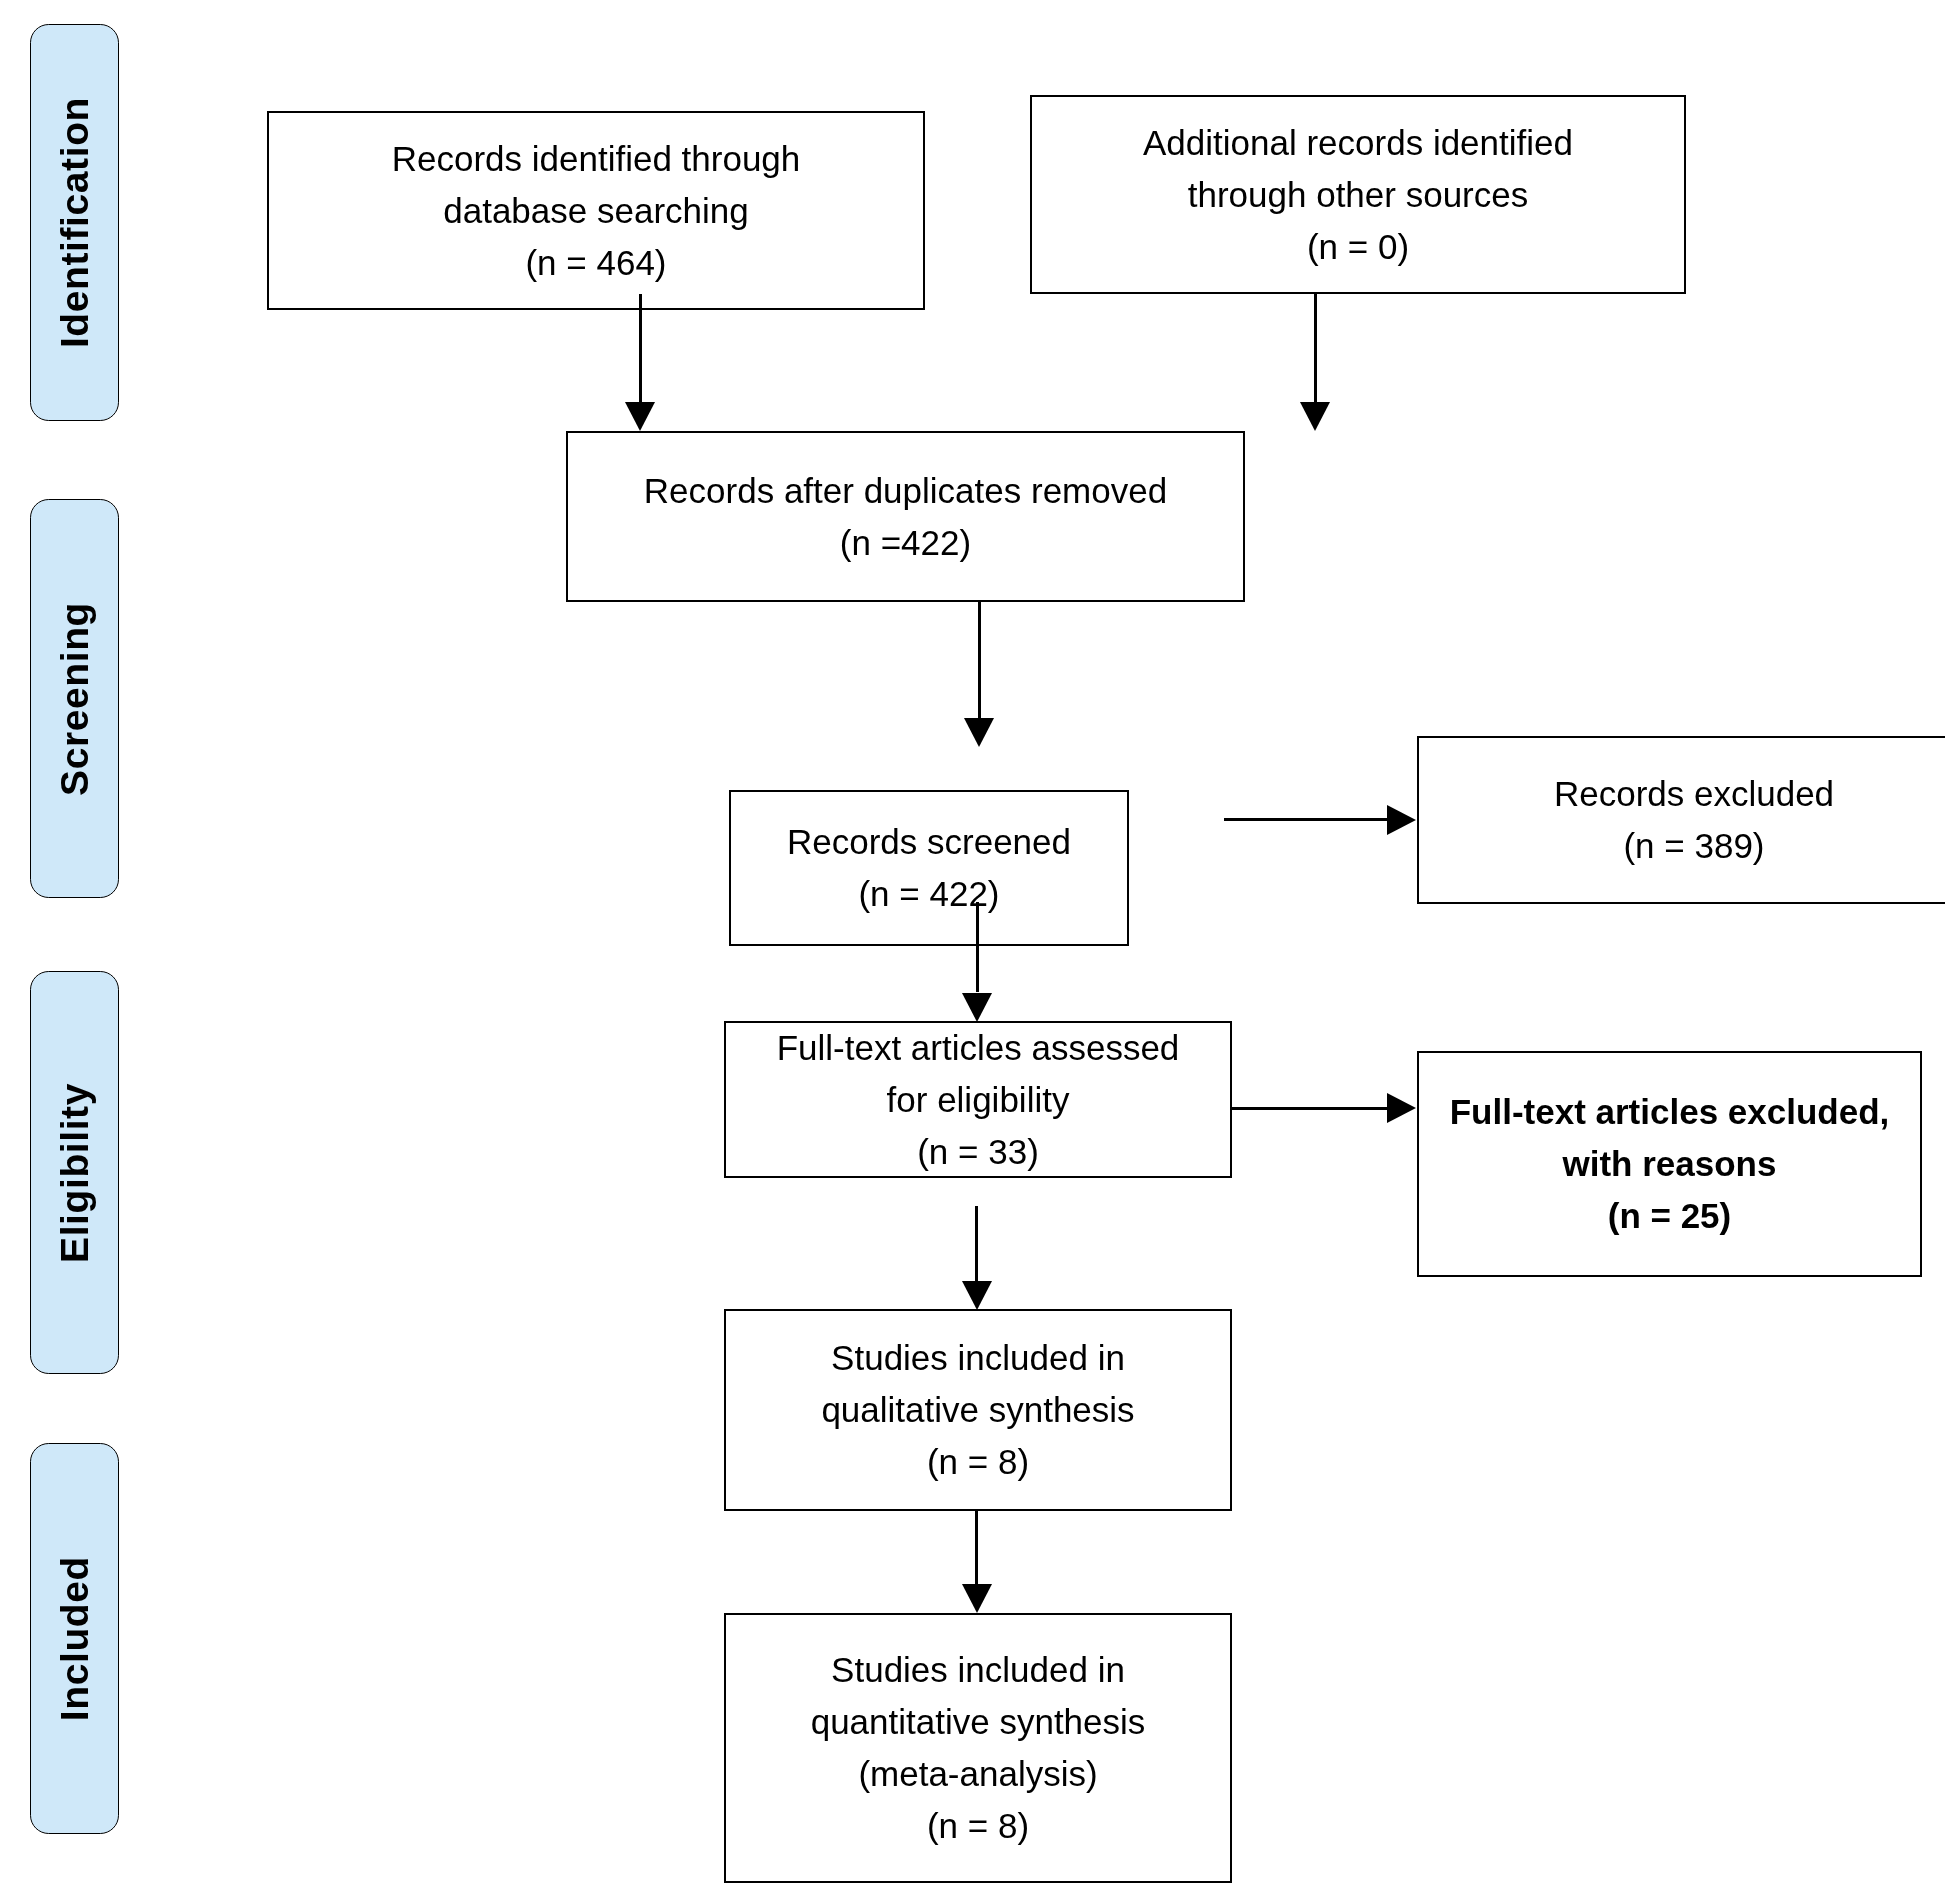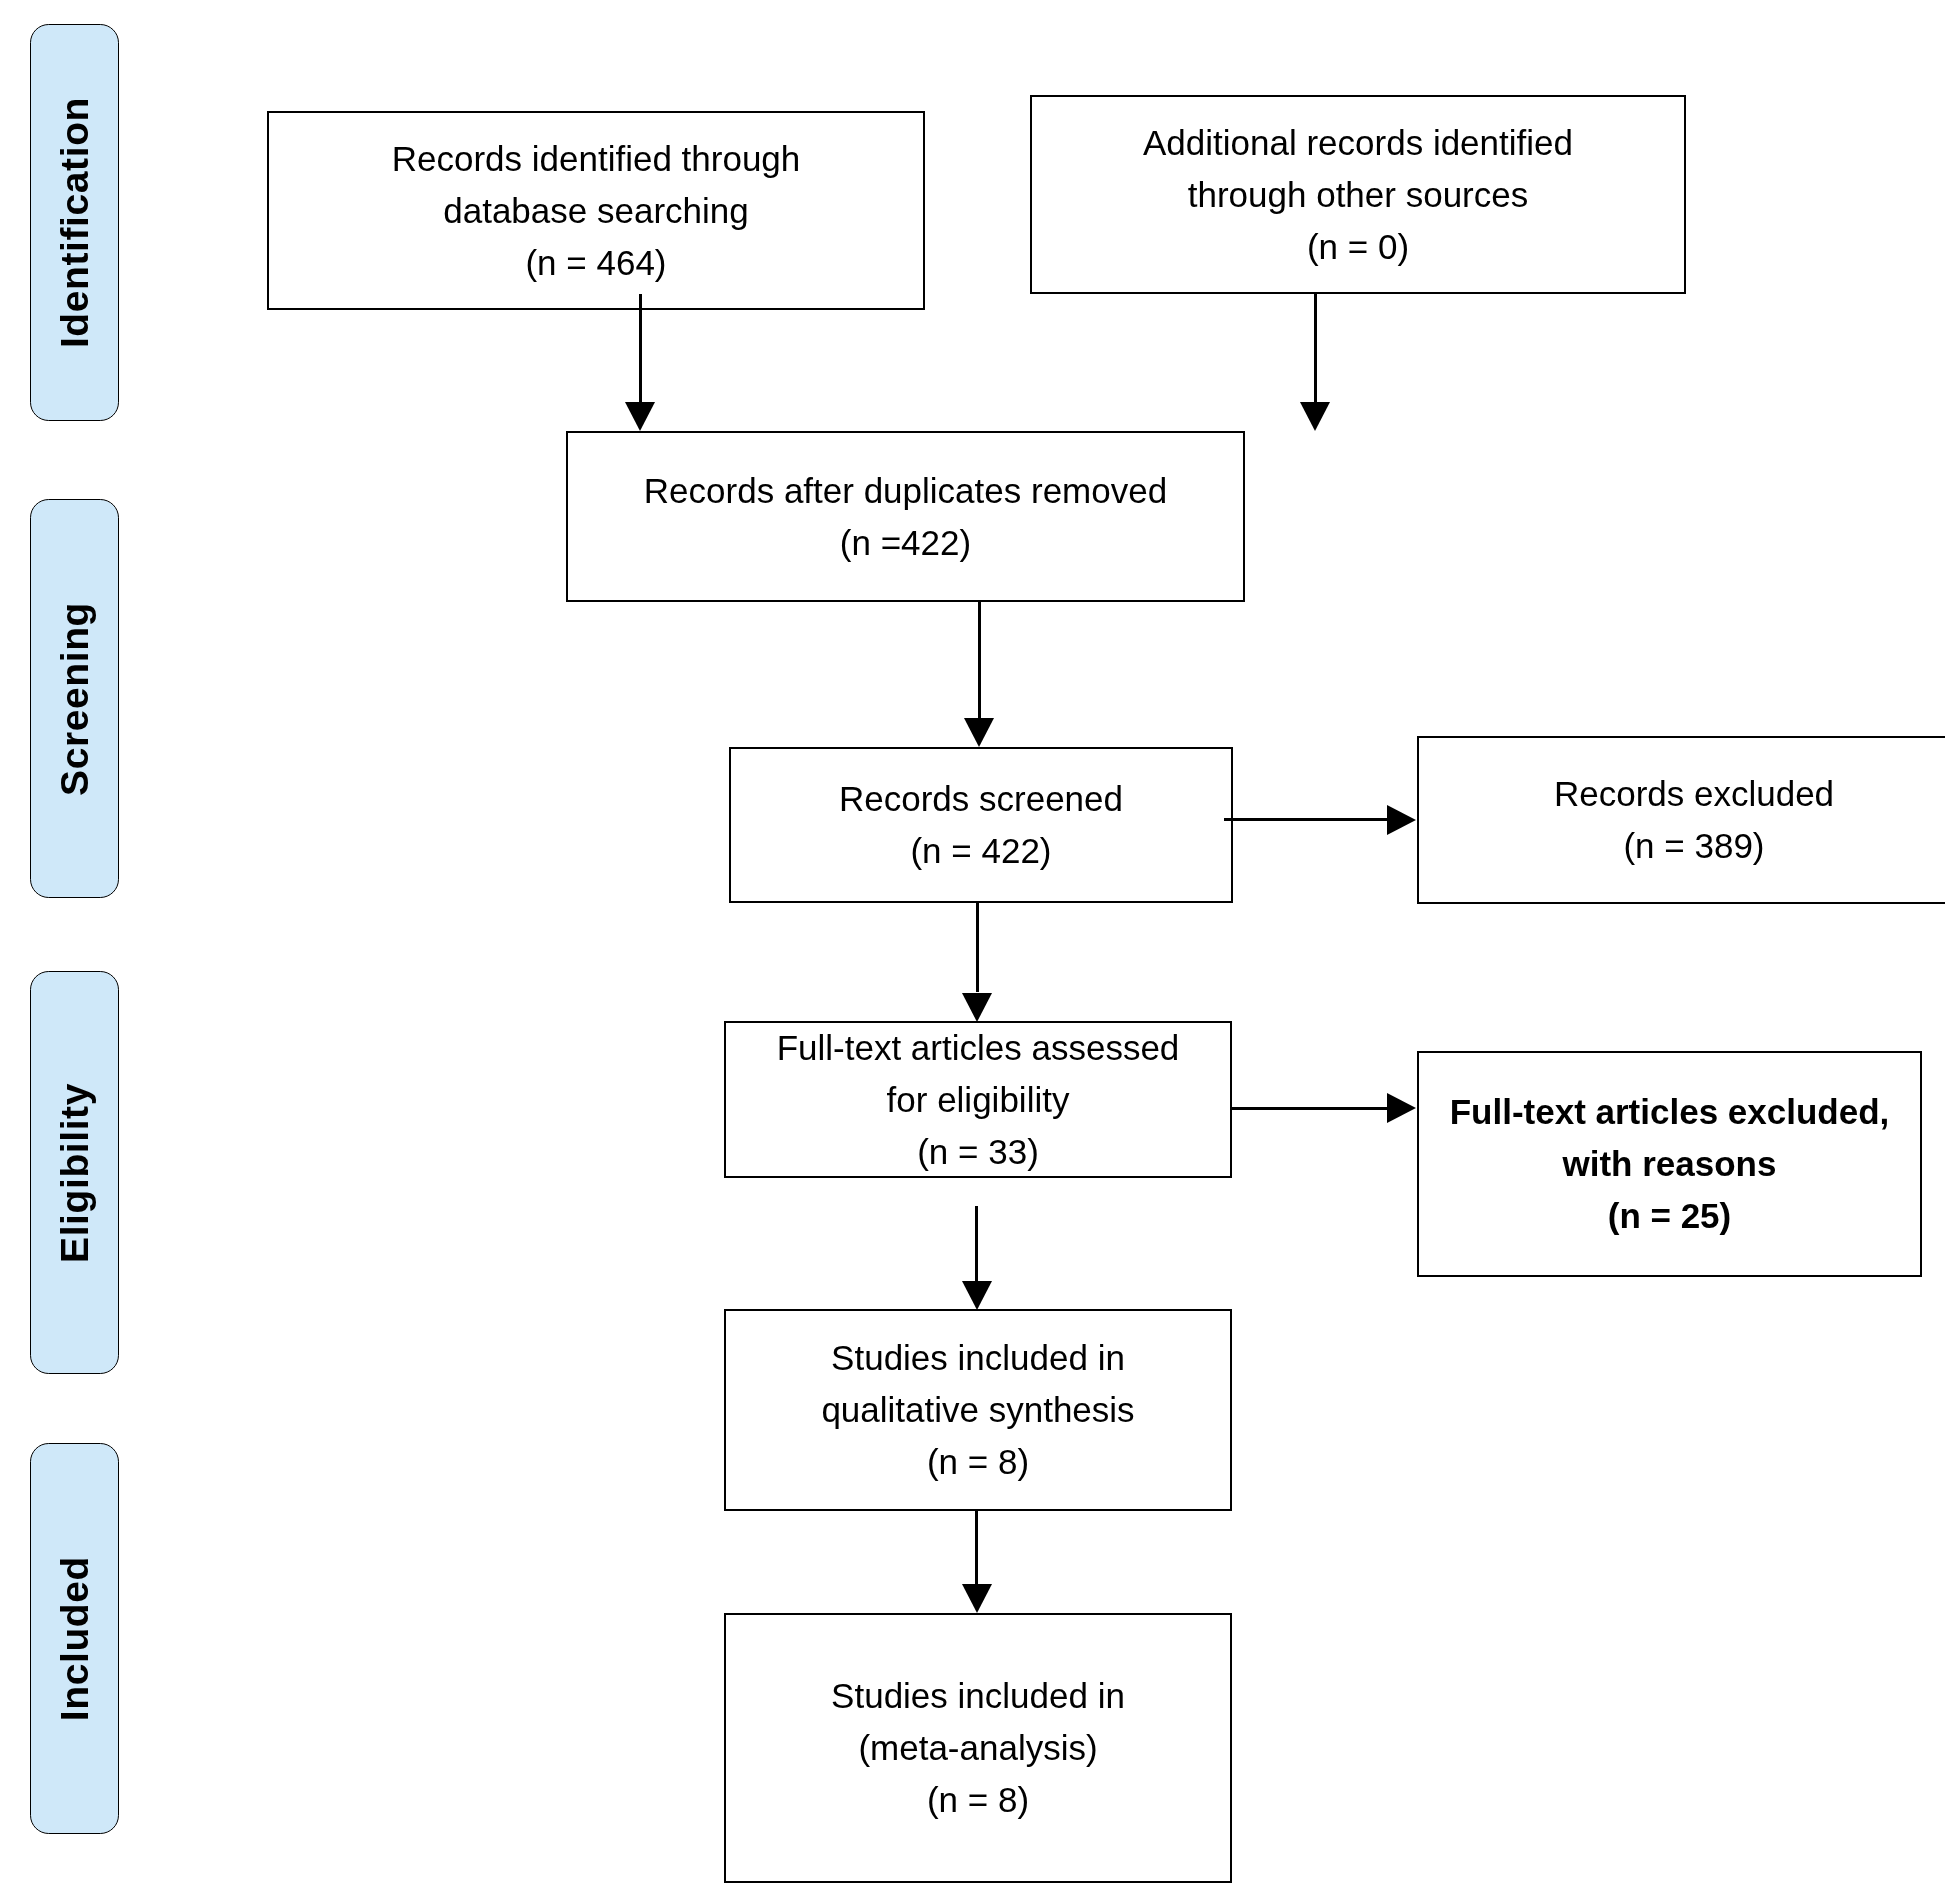--- a/index.html
+++ b/index.html
@@ -111,21 +111,21 @@
     <span class="line">Additional records identified</span>
     <span class="line">through other sources</span>
     <span class="line">(n = 0)</span>
   </div>
 
   <div class="fbox" style="left:566px; top:431px; width:679px; height:171px;">
     <span class="line">Records after duplicates removed</span>
     <span class="line">(n =422)</span>
   </div>
 
-  <div class="fbox" style="left:729px; top:747px; width:504px; height:156px;">
+  <div class="fbox" style="left:729px; top:790px; width:400px; height:156px;">
     <span class="line">Records screened</span>
     <span class="line">(n = 422)</span>
   </div>
   <div class="fbox" style="left:1417px; top:736px; width:554px; height:168px;">
     <span class="line">Records excluded</span>
     <span class="line">(n = 389)</span>
   </div>
 
   <div class="fbox" style="left:724px; top:1021px; width:508px; height:157px;">
     <span class="line">Full-text articles assessed</span>
@@ -139,20 +139,21 @@
   </div>
 
   <div class="fbox" style="left:724px; top:1309px; width:508px; height:202px;">
     <span class="line">Studies included in</span>
     <span class="line">qualitative synthesis</span>
     <span class="line">(n = 8)</span>
   </div>
 
   <div class="fbox" style="left:724px; top:1613px; width:508px; height:270px;">
     <span class="line">Studies included in</span>
+    <span class="line">quantitative synthesis</span>
     <span class="line">(meta-analysis)</span>
     <span class="line">(n = 8)</span>
   </div>
 
   <div>
     <div class="vline" style="left:639px; top:294px; height:108px;"></div>
     <div class="head-down" style="left:625px; top:402px;"></div>
   </div>
 
   <div>

